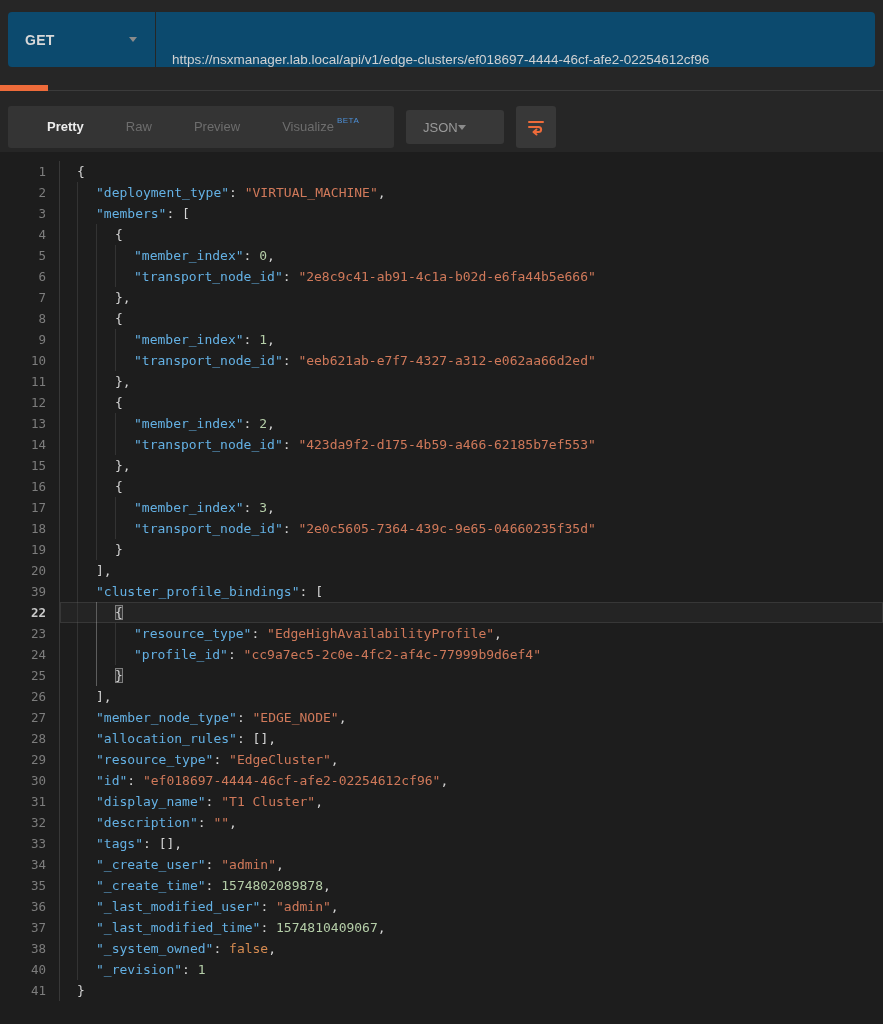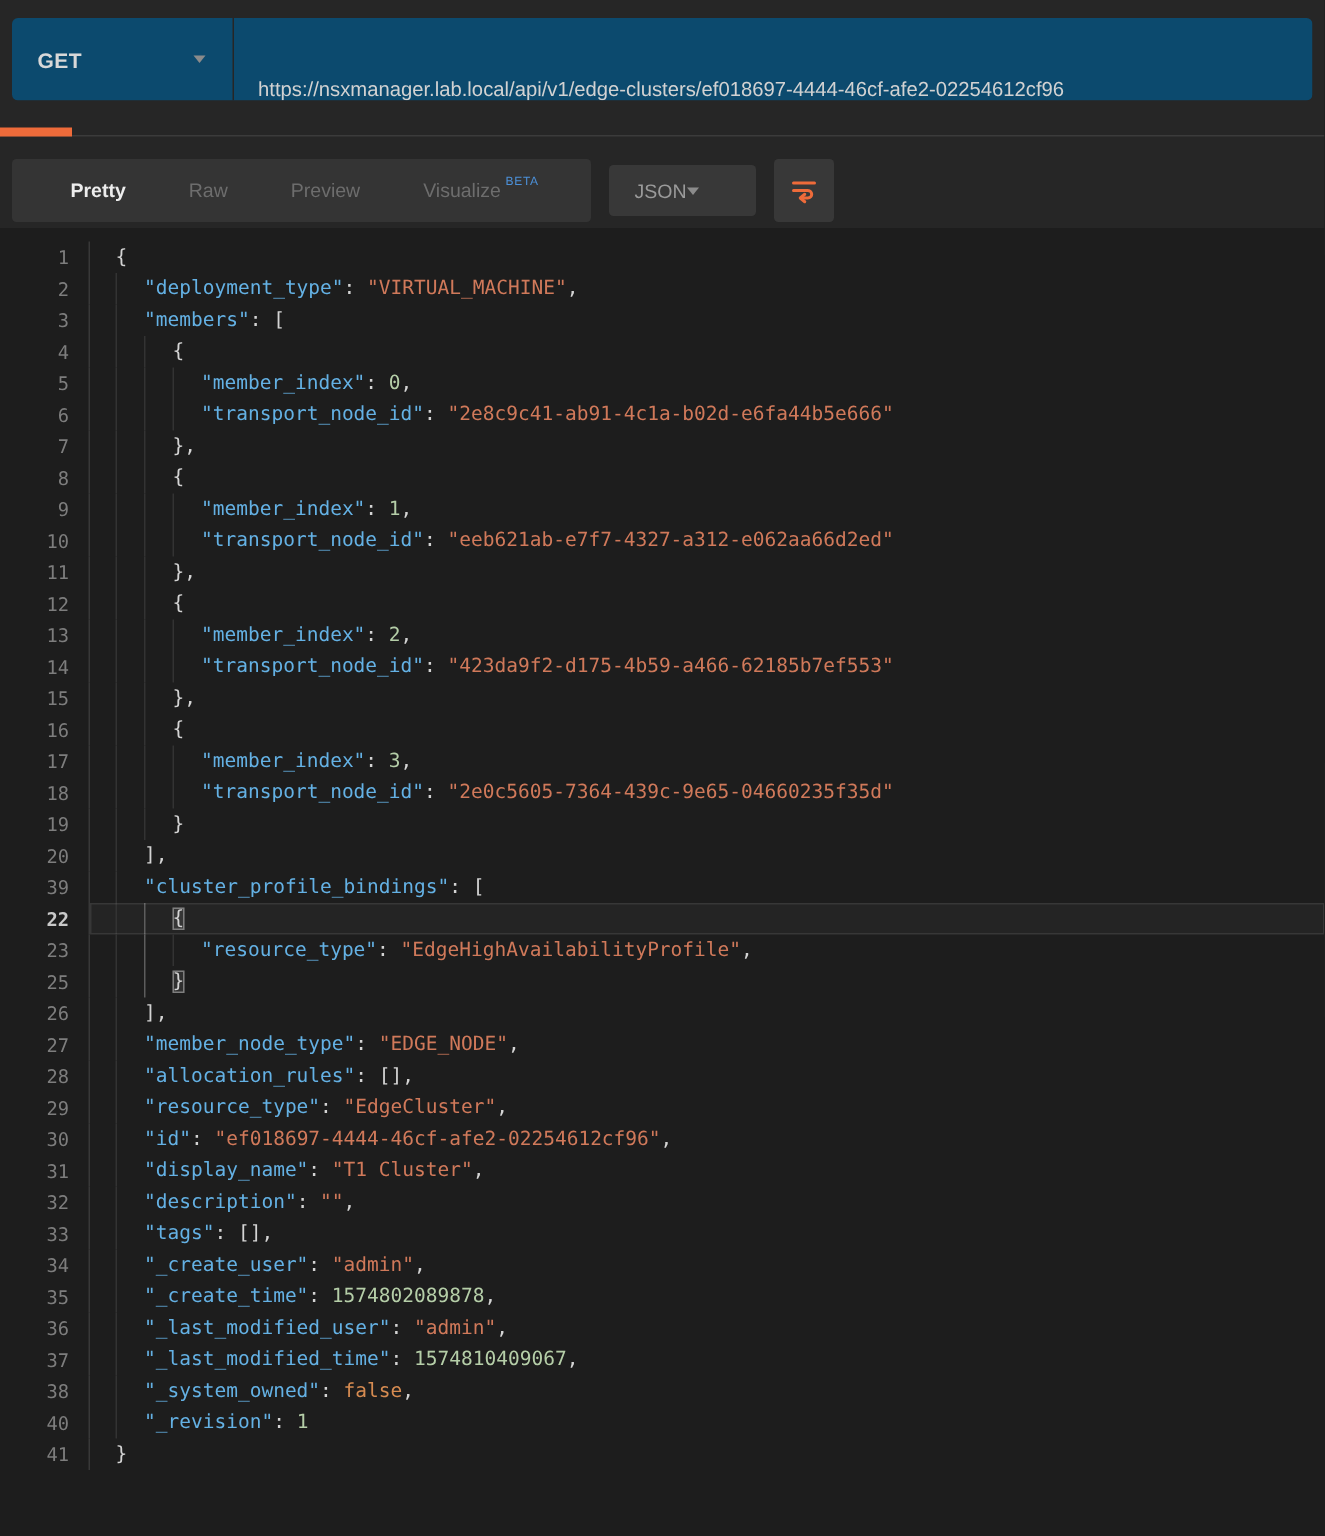--- a/index.html
+++ b/index.html
@@ -180,20 +180,24 @@
       </div>
       <div class="line current">
         <div class="ln">22</div>
         <div class="content"><span class="ind"></span><span class="ind ag"></span><span class="tp bm">{</span></div>
       </div>
       <div class="line">
         <div class="ln">23</div>
         <div class="content"><span class="ind"></span><span class="ind ag"></span><span class="ind"></span><span class="tk">"resource_type"</span><span class="tp">:</span> <span class="ts">"EdgeHighAvailabilityProfile"</span><span class="tp">,</span></div>
       </div>
       <div class="line">
+        <div class="ln">24</div>
+        <div class="content"><span class="ind"></span><span class="ind ag"></span><span class="ind"></span><span class="tk">"profile_id"</span><span class="tp">:</span> <span class="ts">"cc9a7ec5-2c0e-4fc2-af4c-77999b9d6ef4"</span></div>
+      </div>
+      <div class="line">
         <div class="ln">25</div>
         <div class="content"><span class="ind"></span><span class="ind ag"></span><span class="tp bm">}</span></div>
       </div>
       <div class="line">
         <div class="ln">26</div>
         <div class="content"><span class="ind"></span><span class="tp">]</span><span class="tp">,</span></div>
       </div>
       <div class="line">
         <div class="ln">27</div>
         <div class="content"><span class="ind"></span><span class="tk">"member_node_type"</span><span class="tp">:</span> <span class="ts">"EDGE_NODE"</span><span class="tp">,</span></div>

